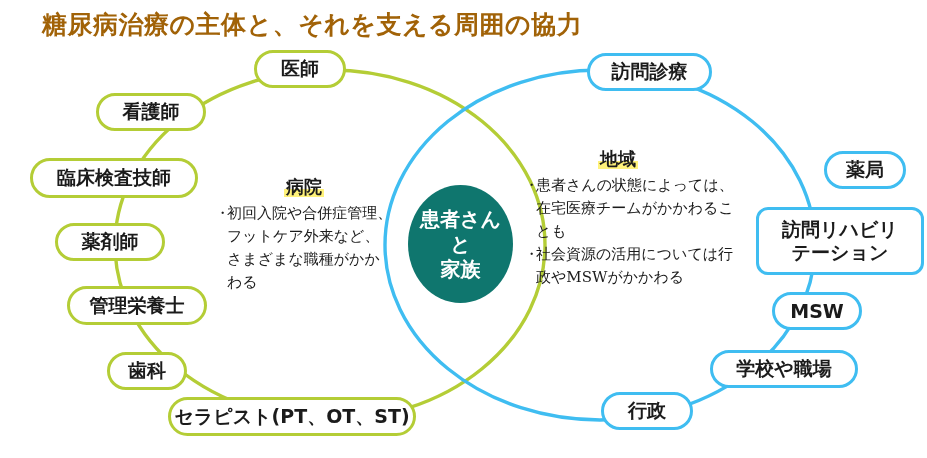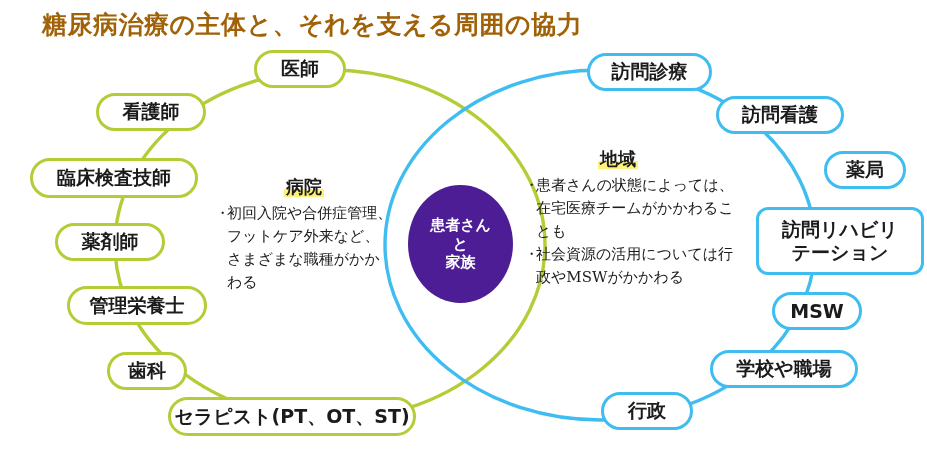--- a/index.html
+++ b/index.html
@@ -36,28 +36,28 @@
   }
 
   
   #center-node{
     position:absolute;
     left:408px;
     top:185px;
     width:105px;
     height:118px;
     border-radius:50%;
-    background:#4c1d95;
+    background:#0f766e;
     display:flex;
     flex-direction:column;
     align-items:center;
     justify-content:center;
     color:#ffffff;
     font-weight:bold;
-    font-size:15px;
+    font-size:20px;
     line-height:1.25;
     text-align:center;
     z-index:6;
   }
 
   
   .node{
     position:absolute;
     box-sizing:border-box;
     background:#ffffff;
@@ -173,23 +173,20 @@
     <div class="bullet">
       <span class="dot">・</span>
       <span class="txt">社会資源の活用については行政やMSWがかかわる</span>
     </div>
   </div>
 
   <div class="node blue pill" style="left:587px; top:53px; width:125px; height:38px; font-size:19px;">
     <span>訪問診療</span>
   </div>
 
-  <div class="node blue pill" style="left:716px; top:96px; width:128px; height:38px; font-size:19px;">
-    <span>訪問看護</span>
-  </div>
 
   <div class="node blue pill" style="left:824px; top:151px; width:82px; height:38px; font-size:19px;">
     <span>薬局</span>
   </div>
 
   <div class="node blue rect" style="left:756px; top:207px; width:168px; height:68px; font-size:19px; flex-direction:column;">
     <span>訪問リハビリ</span>
     <span>テーション</span>
   </div>
 

